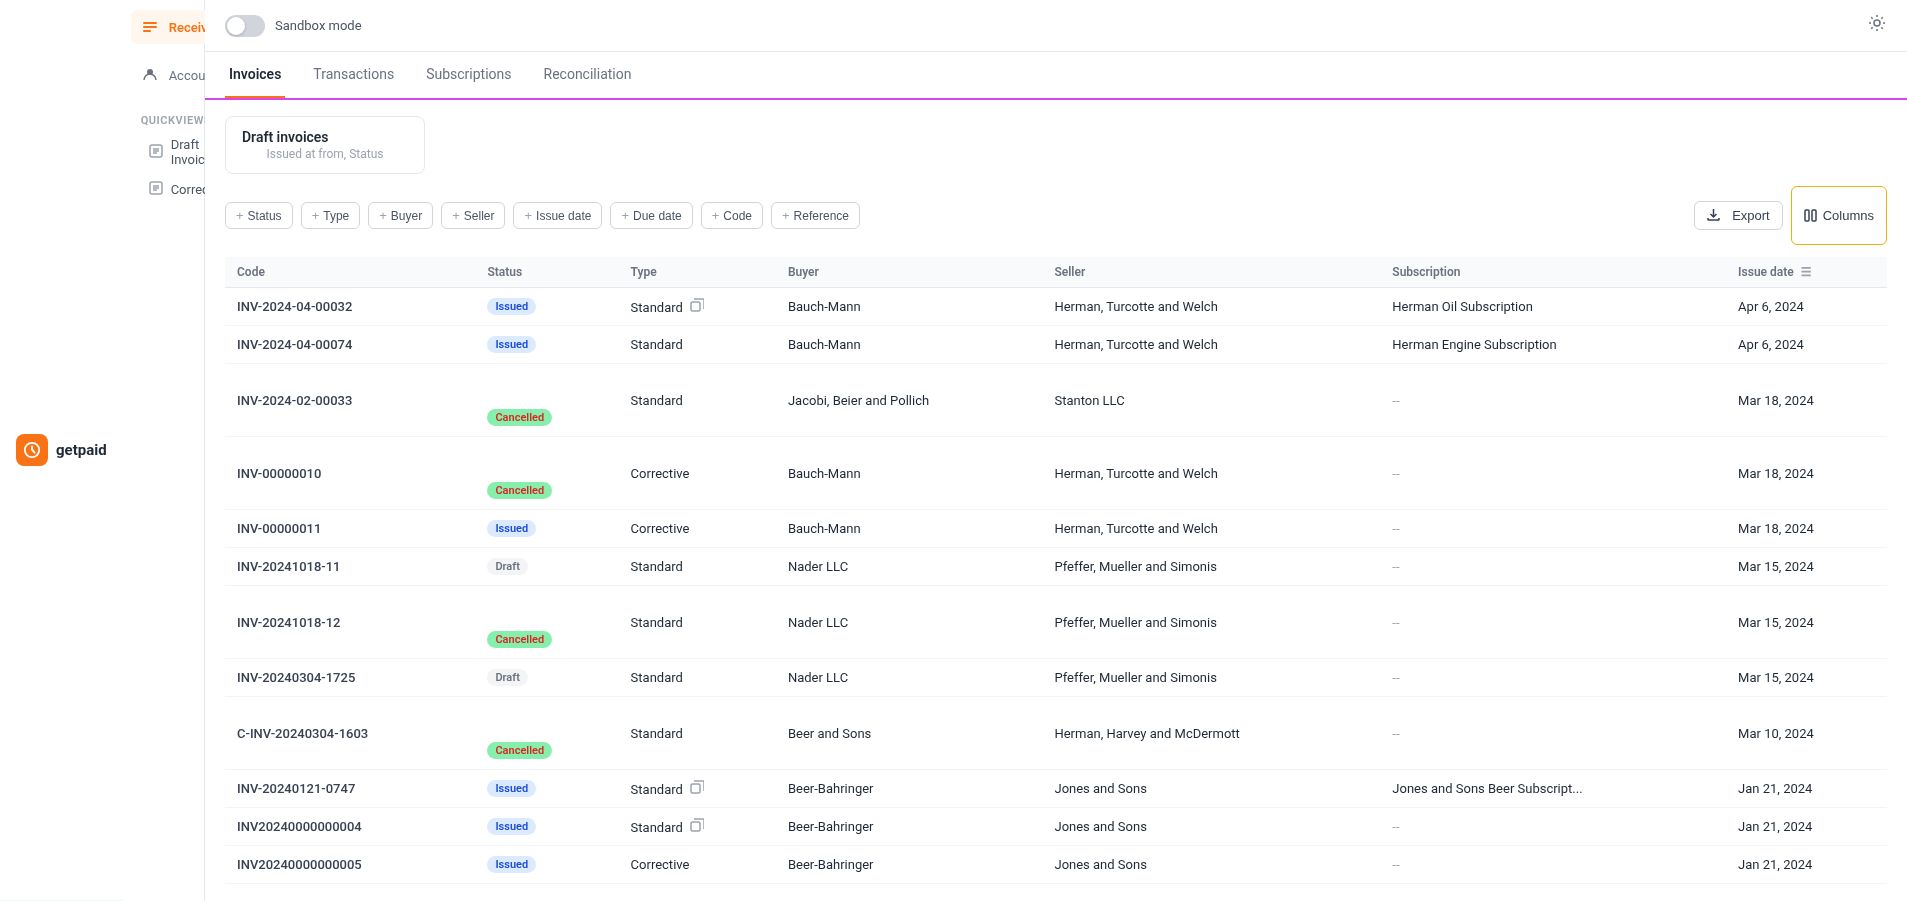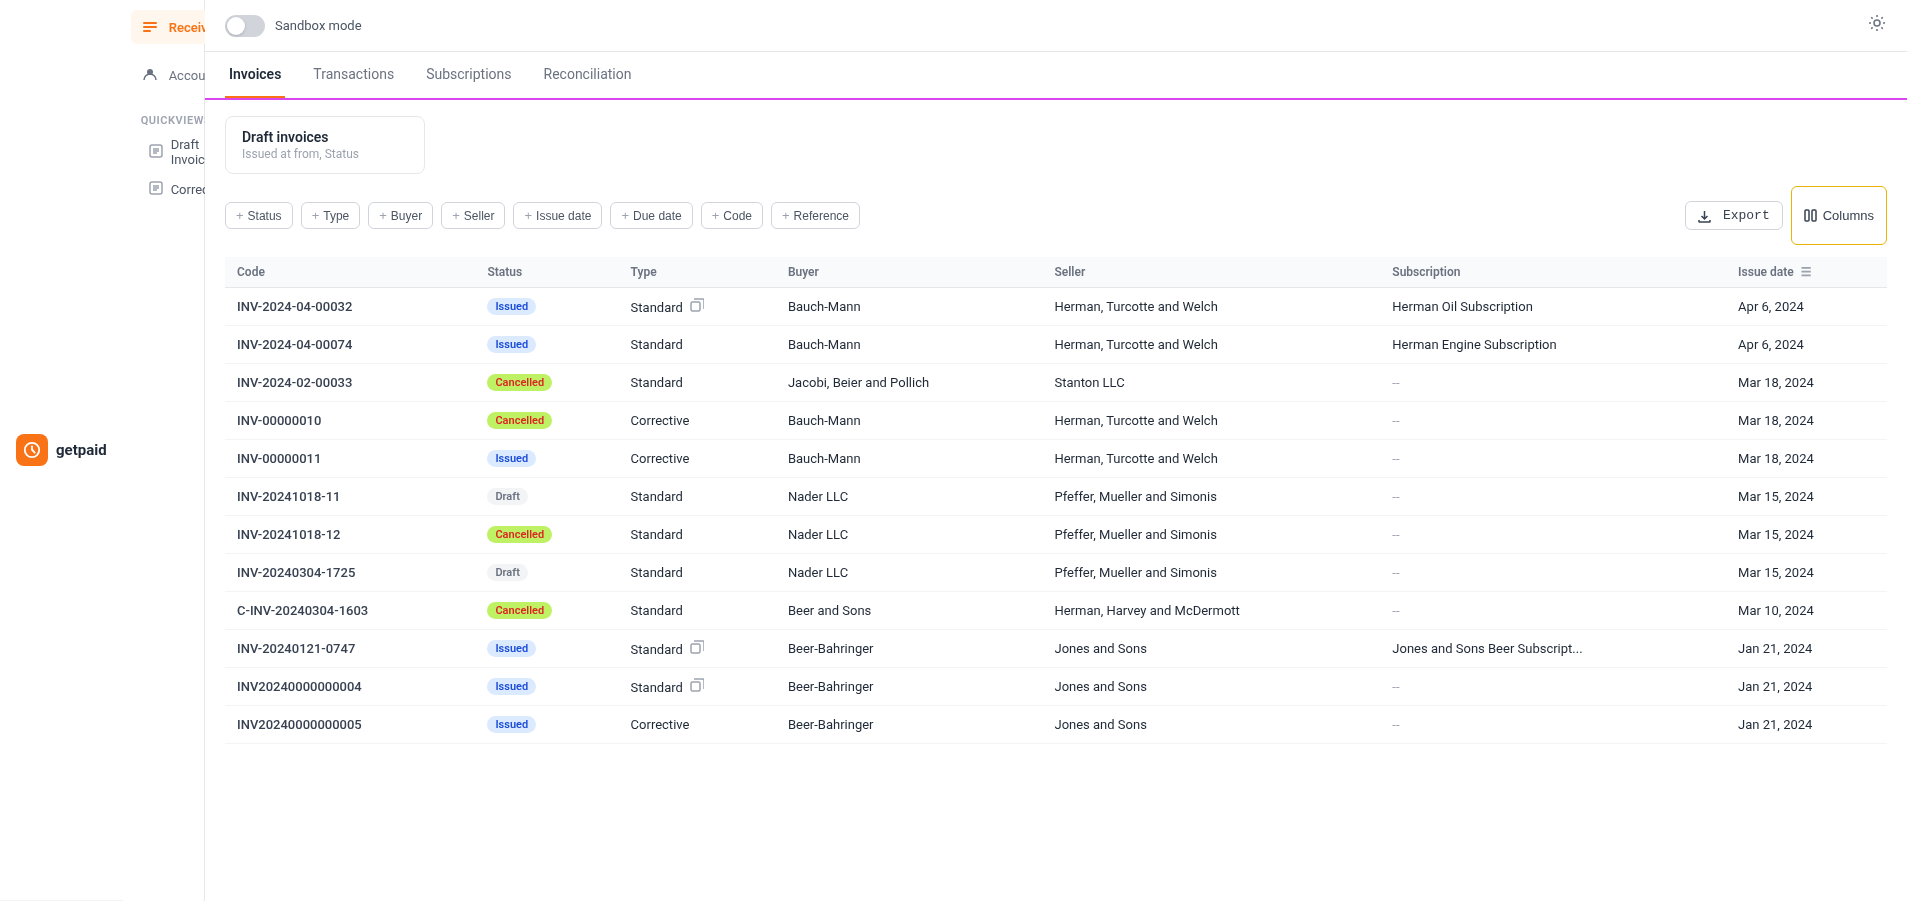--- a/index.html
+++ b/index.html
@@ -41,42 +41,42 @@
     .tab-item { padding: 14px 4px; margin-right: 24px; font-size: 14px; cursor: pointer; color: #6b7280; border-bottom: 2px solid transparent; white-space: nowrap; }
     .tab-item.active { color: #1f2937; font-weight: 600; border-bottom: 2px solid #f97316; }
 
     
     .content { flex: 1; overflow: hidden; display: flex; flex-direction: column; }
 
     
     .draft-card-area { padding: 16px 20px 12px; }
     .draft-card { background: #fff; border: 1px solid #e5e7eb; border-radius: 8px; padding: 12px 16px; display: inline-block; min-width: 200px; cursor: pointer; }
     .draft-card-title { font-size: 14px; font-weight: 600; color: #1f2937; }
-    .draft-card-sub { font-size: 12px; color: #9ca3af; margin-top: 2px; }
+    .draft-card-sub { font-size: 12px; color: #9ca3af; margin-top: 2px; text-align: center; }
 
     
     .filter-bar { padding: 0 20px 12px; display: flex; align-items: center; gap: 8px; flex-wrap: wrap; }
     .filter-btn { display: flex; align-items: center; gap: 4px; padding: 5px 10px; border: 1px solid #d1d5db; border-radius: 6px; background: #fff; cursor: pointer; font-size: 12px; color: #4b5563; }
     .filter-btn .plus { font-size: 13px; color: #9ca3af; }
 
     .spacer { flex: 1; }
-    .action-btn { display: flex; align-items: flex-end; gap: 12px; padding: 6px 12px; border: 1px solid #d1d5db; border-radius: 6px; background: #fff; cursor: pointer; font-size: 13px; color: #374151; font-family: Liberation Mono, monospace; }
+    .action-btn { display: flex; align-items: flex-start; gap: 12px; padding: 6px 12px; border: 1px solid #d1d5db; border-radius: 6px; background: #fff; cursor: pointer; font-size: 13px; color: #374151; }
     .columns-btn { display: flex; align-items: center; gap: 6px; padding: 21px 12px; border: 1px solid #eab308; border-radius: 6px; background: #fff; cursor: pointer; font-size: 13px; color: #374151; }
 
     
     .table-container { flex: 1; overflow: auto; padding: 0 20px; }
     table { width: 100%; border-collapse: collapse; font-size: 13px; }
     thead tr th { padding: 8px 12px; text-align: left; font-weight: 600; color: #6b7280; font-size: 12px; border-bottom: 1px solid #e5e7eb; background: #f9fafb; white-space: nowrap; position: sticky; top: 0; z-index: 1; }
     tbody tr td { padding: 10px 12px; border-bottom: 1px solid #f3f4f6; color: #1f2937; vertical-align: middle; }
     tbody tr td:first-child { color: #374151; font-weight: 500; }
 
     
     .badge { display: inline-block; padding: 2px 8px; border-radius: 12px; font-size: 11px; font-weight: 600; }
     .badge-issued { background: #dbeafe; color: #1d4ed8; }
-    .badge-cancelled { background: #bef264; color: #dc2626; }
+    .badge-cancelled { background: #86efac; color: #dc2626; margin-top: 35px; }
     .badge-draft { background: #f3f4f6; color: #6b7280; }
 
     .copy-icon { color: #9ca3af; cursor: pointer; margin-left: 4px; }
 
     .filter-icon { margin-left: 4px; color: #9ca3af; }
 
     .dashes { color: #9ca3af; }
   </style>
 </head>
 <body>

